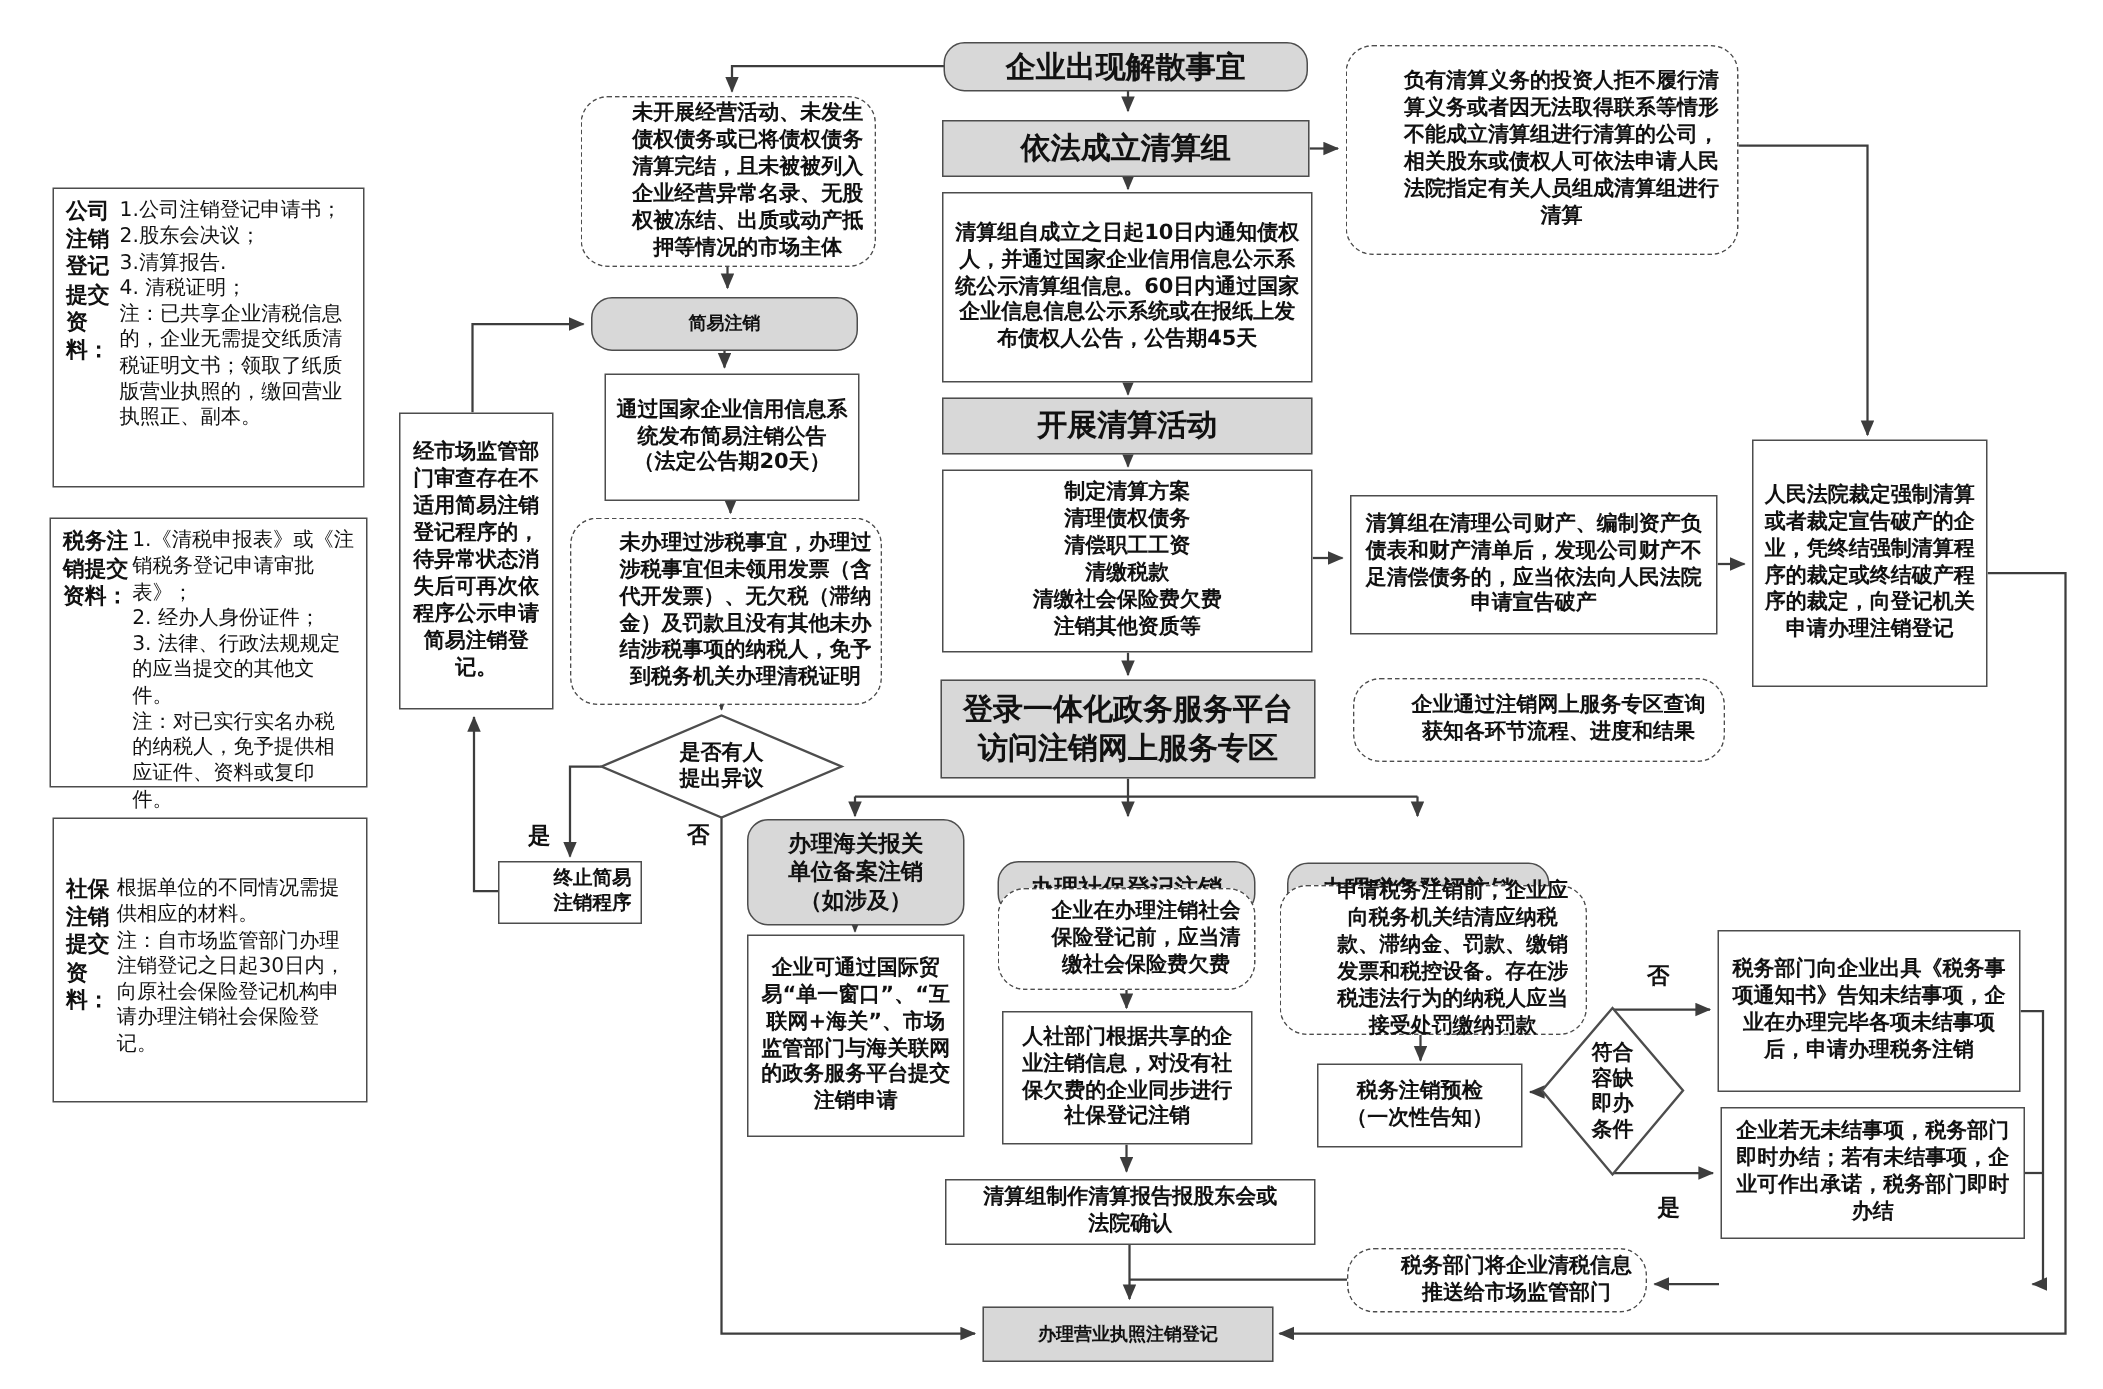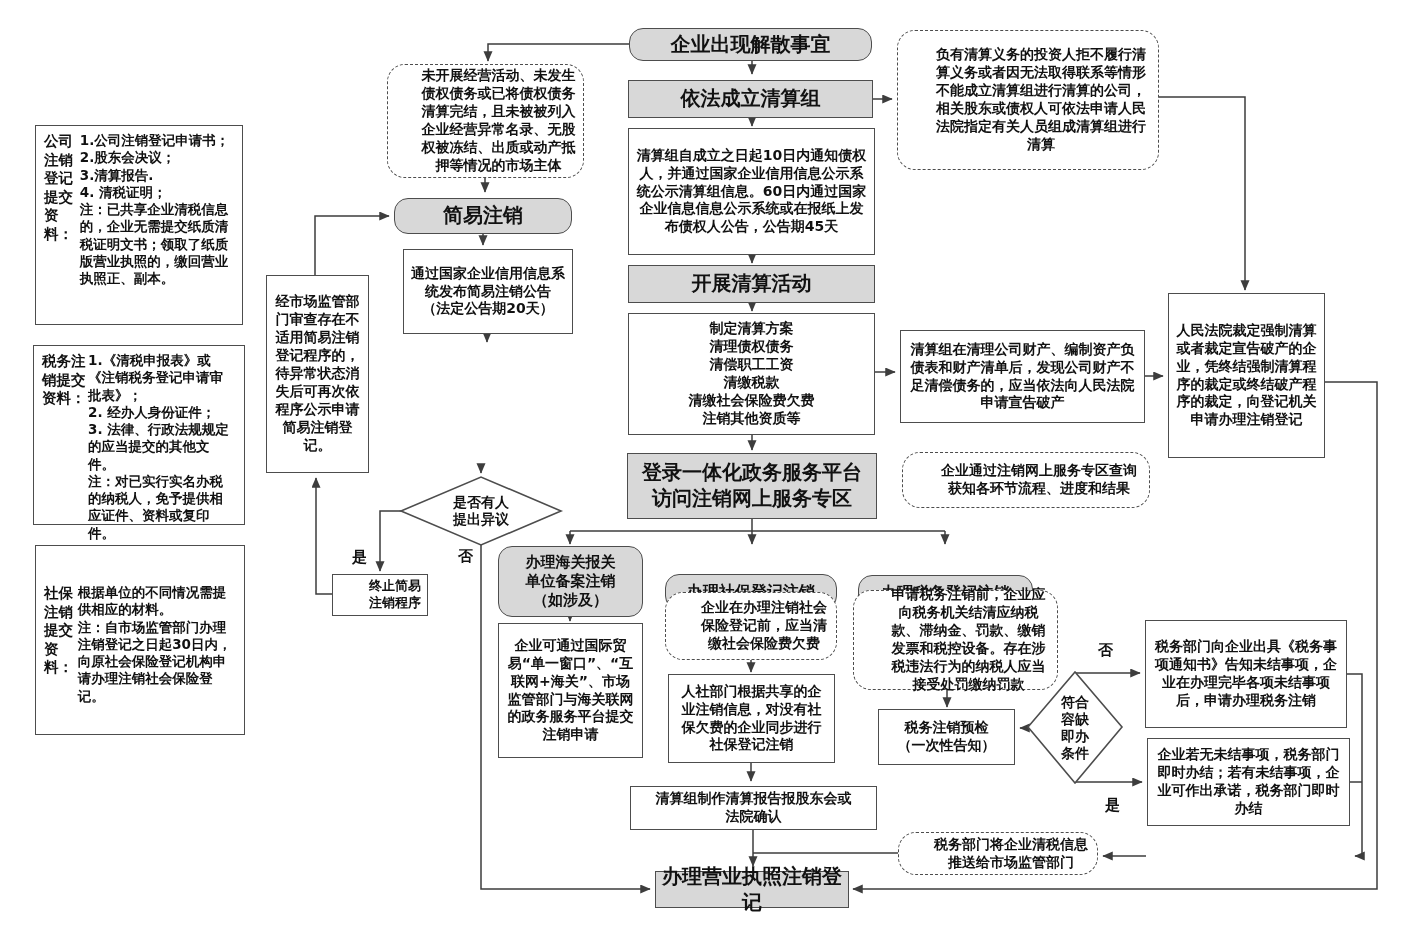--- a/index.html
+++ b/index.html
@@ -12,31 +12,31 @@
     position:absolute;z-index:2;box-sizing:border-box;
     border:1.6px solid #4d4d4d;background:#ffffff;
     display:flex;align-items:center;justify-content:center;
     text-align:center;font-weight:bold;line-height:1.28;
     white-space:pre-line;padding:3px 6px;color:#111111;
   }
   .gray{background:#d8d8d8;}
   .rounded{border-radius:14px;}
   .dashed{border-style:dashed;border-radius:18px;border-width:1.5px;padding-left:32px;}
   .fs20{font-size:20px;text-align:center;}
-  .fs18{font-size:20px;}
+  .fs18{font-size:12px;}
   .fs16{font-size:16px;margin-top:28px;}
   .fs15{font-size:15px;}
   .fs14{font-size:14px;}
   .fs13{font-size:13px;padding-left:36px;}
   .legend{
     flex-direction:row;align-items:flex-start;justify-content:flex-start;
     text-align:left;font-size:13.5px;padding:6px 8px;border-radius:0;
   }
   .lg-title{font-size:14.5px;font-weight:bold;white-space:pre-line;}
-  .lg-body{font-weight:bold;white-space:pre-line;}
+  .lg-body{font-weight:normal;white-space:pre-line;}
   .dtext{
     position:absolute;z-index:3;display:flex;align-items:center;justify-content:center;
     text-align:center;font-weight:bold;white-space:pre-line;line-height:1.2;
   }
   .elabel{position:absolute;z-index:3;font-size:15px;font-weight:bold;}
 </style>
 </head>
 <body>
 
 <div class="stage">
@@ -128,20 +128,21 @@
   <div class="box gray fs20" style="left:627px;top:453px;width:250px;height:66px">登录一体化政务服务平台
 访问注销网上服务专区</div>
   <div class="box dashed fs14" style="left:902px;top:452px;width:248px;height:56px">企业通过注销网上服务专区查询
 获知各环节流程、进度和结果</div>
 
   <div class="box dashed fs14" style="left:387px;top:64px;width:197px;height:114px">未开展经营活动、未发生债权债务或已将债权债务清算完结，且未被被列入企业经营异常名录、无股权被冻结、出质或动产抵押等情况的市场主体</div>
   <div class="box gray rounded fs18" style="left:394px;top:198px;width:178px;height:36px">简易注销</div>
   <div class="box fs14" style="left:403px;top:249px;width:170px;height:85px">通过国家企业信用信息系统发布简易注销公告
 （法定公告期20天）</div>
   <div class="box fs14" style="left:266px;top:275px;width:103px;height:198px;padding:3px 4px">经市场监管部门审查存在不适用简易注销登记程序的，待异常状态消失后可再次依程序公示申请简易注销登记。</div>
+  <div class="box dashed fs14" style="left:380px;top:345px;width:208px;height:125px">未办理过涉税事宜，办理过涉税事宜但未领用发票（含代开发票）、无欠税（滞纳金）及罚款且没有其他未办结涉税事项的纳税人，免予到税务机关办理清税证明</div>
   <div class="dtext fs14" style="left:411px;top:487px;width:140px;height:48px">是否有人
 提出异议</div>
   <div class="box fs13" style="left:332px;top:574px;width:96px;height:42px">终止简易
 注销程序</div>
 
   <div class="box gray rounded fs15" style="left:498px;top:546px;width:145px;height:71px">办理海关报关
 单位备案注销
 （如涉及）</div>
   <div class="box fs14" style="left:498px;top:623px;width:145px;height:135px">企业可通过国际贸易“单一窗口”、“互联网+海关”、市场监管部门与海关联网的政务服务平台提交注销申请</div>
   <div class="box gray rounded fs16" style="left:665px;top:546px;width:172px;height:36px">办理社保登记注销</div>

